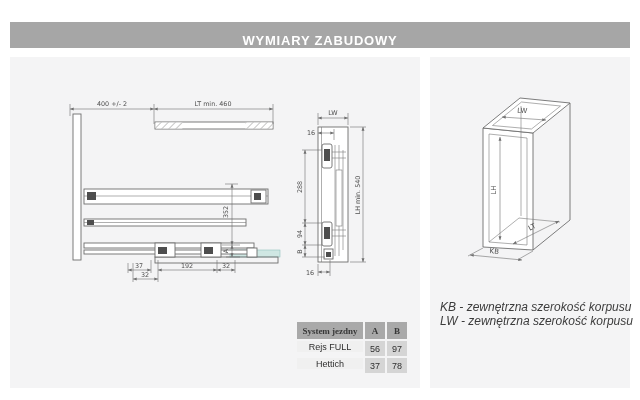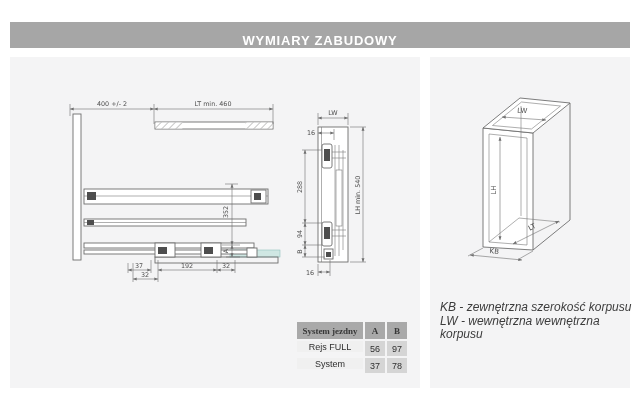--- a/index.html
+++ b/index.html
@@ -221,21 +221,21 @@
 
 <div class="sys-table">
   <div class="t-cell t-head">System jezdny</div>
   <div class="t-cell t-head">A</div>
   <div class="t-cell t-head">B</div>
 
   <div class="t-cell t-name">Rejs FULL</div>
   <div class="t-cell t-val">56</div>
   <div class="t-cell t-val">97</div>
 
-  <div class="t-cell t-name">System</div>
+  <div class="t-cell t-name">Hettich</div>
   <div class="t-cell t-val">37</div>
   <div class="t-cell t-val">78</div>
 </div>
 
 <div class="legend">
   <div>KB - zewnętrzna szerokość korpusu</div>
-  <div>LW - wewnętrzna wewnętrzna korpusu</div>
+  <div>LW - zewnętrzna szerokość korpusu</div>
 </div>
 
 </body></html>

